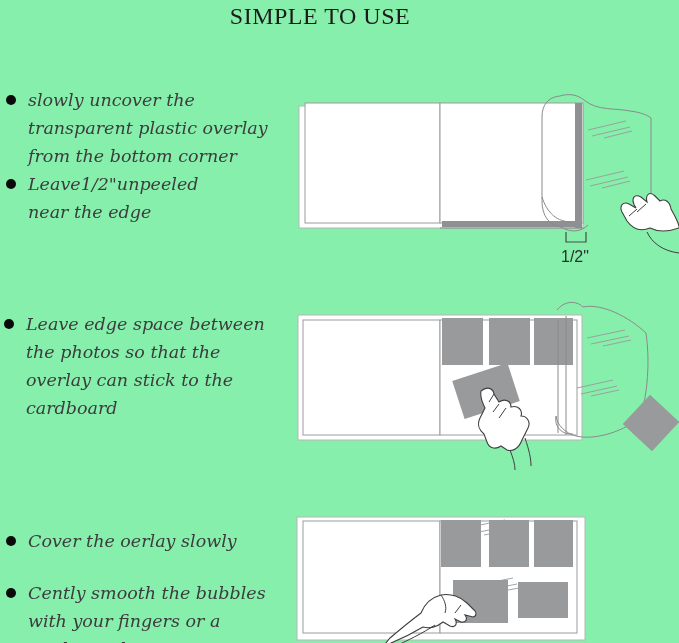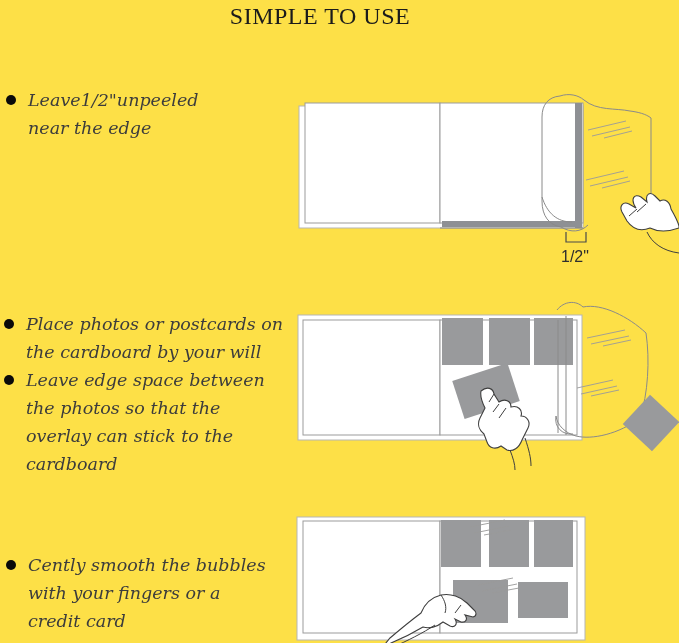--- a/index.html
+++ b/index.html
@@ -1,16 +1,16 @@
 <!DOCTYPE html>
 <html style="--photo-gray: #999a9c; --strip-gray: #8e9094; --outline-gray: #9b9b9b; --hand-line: #3f3f3f; --text-color: #3c3c3c; --title-color: #1b1b1b;"><head>
 <meta charset="utf-8">
 <style>
   html,body{margin:0;padding:0;background:#ffffff;}
-  .page{position:relative;width:679px;height:643px;background:#fde047;overflow:hidden;
+  .page{position:relative;width:679px;height:643px;background:#86efac;overflow:hidden;
         font-family:"Liberation Sans",sans-serif;}
   .page-title{position:absolute;top:3px;left:0;width:640px;text-align:center;
         font-family:"Liberation Serif",serif;font-size:24px;font-weight:400;
         letter-spacing:0.5px;color:var(--title-color,#1b1b1b);}
   .step-text{position:absolute;width:286px;
         font-family:"DejaVu Serif",serif;font-style:italic;
         font-size:17.5px;line-height:28px;color:var(--text-color,#3c3c3c);}
   .bullet-item{position:relative;padding-left:24px;}
   .bullet-item .txt{display:block;max-width:258px;}
   .bullet-item.narrow .txt{max-width:214px;}
@@ -32,20 +32,24 @@
         fill:#2e2e2e;}
 </style>
 </head>
 <body>
 
 <div class="page">
 
   <div class="page-title">SIMPLE TO USE</div>
 
   <div class="step-text" style="left:4px;top:86px;">
+    <div class="bullet-item">
+      <span class="dot"></span>
+      <span class="txt">slowly uncover the transparent plastic overlay from the bottom corner</span>
+    </div>
     <div class="bullet-item narrow">
       <span class="dot"></span>
       <span class="txt">Leave1/2"unpeeled near the edge</span>
     </div>
   </div>
 
   <svg class="illus" style="left:285px;top:85px;" width="394" height="190" viewBox="0 0 394 190">
     <rect class="cover" x="14" y="21" width="284" height="122"></rect>
     <rect class="pg" x="20" y="18" width="135" height="120"></rect>
     <rect class="pg" x="155" y="18" width="143" height="120"></rect>
@@ -76,24 +80,20 @@
         C 334,121 338,116 344,119 L 351,123 C 345,114 349,108 356,112 L 362,117
         C 360,109 365,106 370,111 L 375,116 C 380,113 385,117 386,124
         C 390,131 393,137 394,141 Z"></path>
       <path class="hline" d="M 352,124 L 344,131"></path>
       <path class="hline" d="M 361,119 L 352,127"></path>
       <path class="hline" d="M 394,168 C 378,166 367,158 362,147"></path>
     </g>
   </svg>
 
   <div class="step-text" style="left:2px;top:310px;">
-    <div class="bullet-item">
-      <span class="dot"></span>
-      <span class="txt">Place photos or postcards on the cardboard by your will</span>
-    </div>
     <div class="bullet-item">
       <span class="dot"></span>
       <span class="txt">Leave edge space between the photos so that the overlay can stick to the cardboard</span>
     </div>
   </div>
 
   <svg class="illus" style="left:285px;top:298px;" width="394" height="172" viewBox="0 0 394 172">
     <rect class="cover" x="13" y="17" width="284" height="125"></rect>
     <rect class="pg" x="18" y="22" width="137" height="115"></rect>
     <rect class="pg" x="155" y="22" width="137" height="115"></rect>
@@ -129,20 +129,24 @@
       <path class="hline" d="M 221,110 L 214,120"></path>
       <path class="hline" d="M 225,152 C 228,160 230,166 230,172"></path>
       <path class="hline" d="M 240,140 C 244,152 246,160 246,168"></path>
     </g>
     <g transform="rotate(43 366 125)">
       <rect class="photo" x="346" y="105" width="40" height="40"></rect>
     </g>
   </svg>
 
   <div class="step-text" style="left:4px;top:527px;">
+    <div class="bullet-item">
+      <span class="dot"></span>
+      <span class="txt">Cover the oerlay slowly</span>
+    </div>
     <div class="bullet-item mid gap-top">
       <span class="dot"></span>
       <span class="txt">Cently smooth the bubbles with your fingers or a credit card</span>
     </div>
   </div>
 
   <svg class="illus" style="left:285px;top:505px;" width="394" height="138" viewBox="0 0 394 138">
     <rect class="cover" x="12" y="12" width="288" height="123"></rect>
     <rect class="pg" x="18" y="16" width="137" height="112"></rect>
     <rect class="pg" x="155" y="16" width="137" height="112"></rect>

